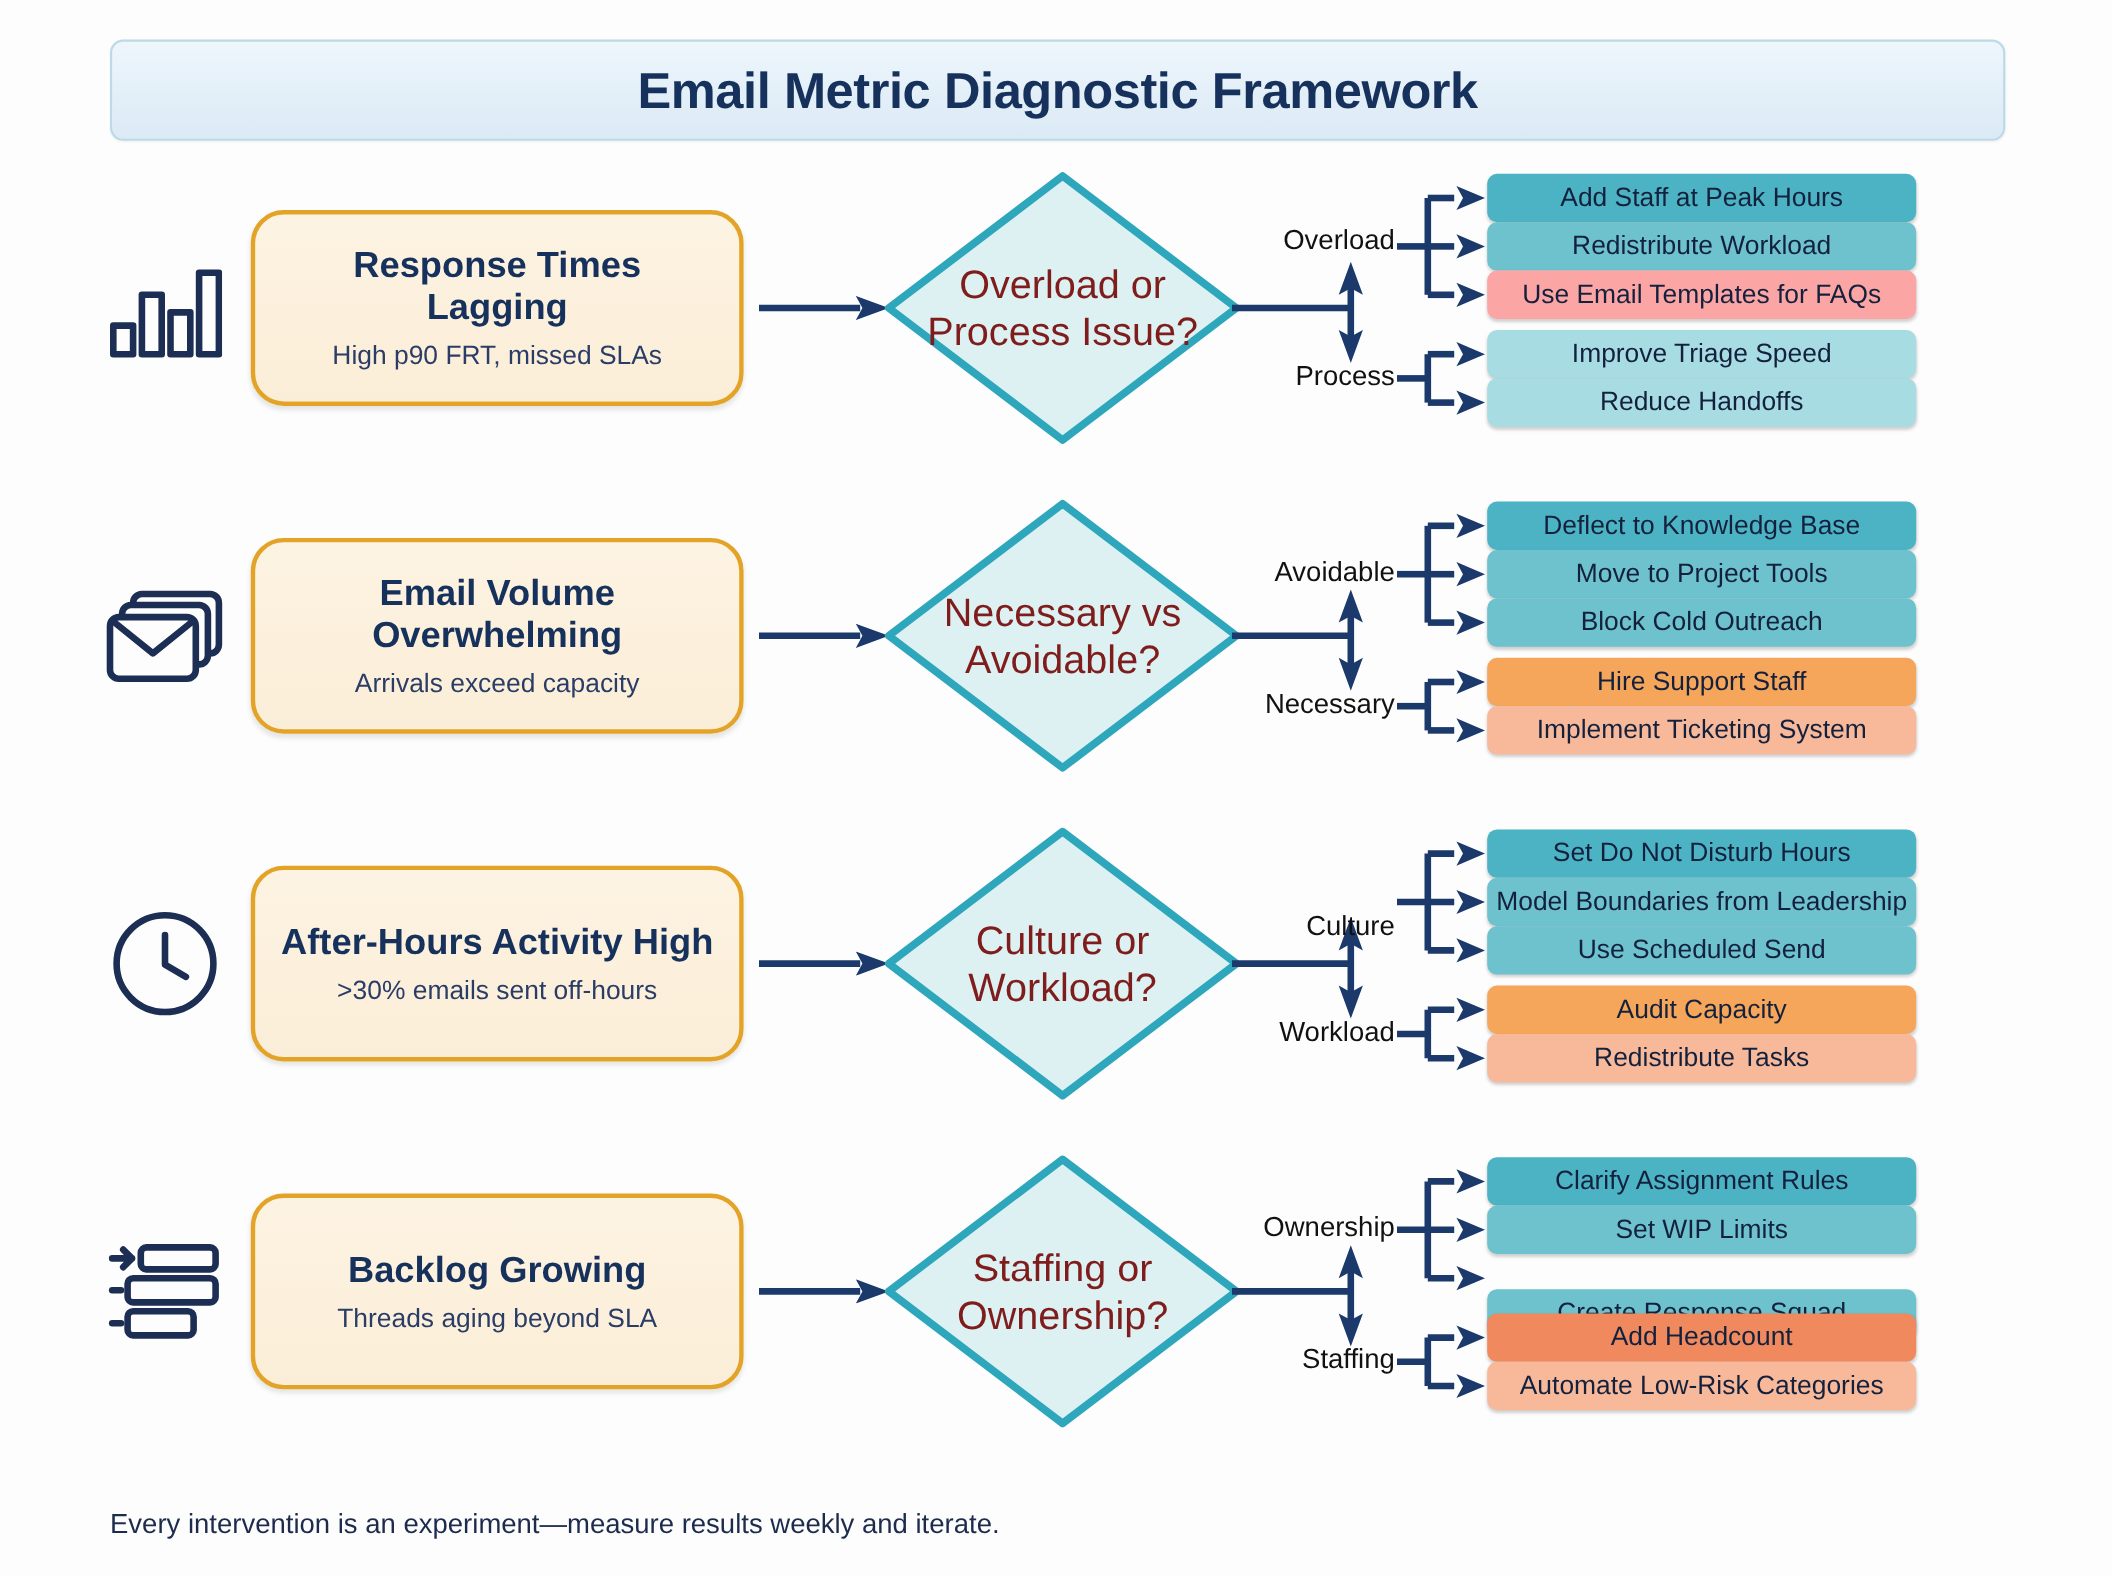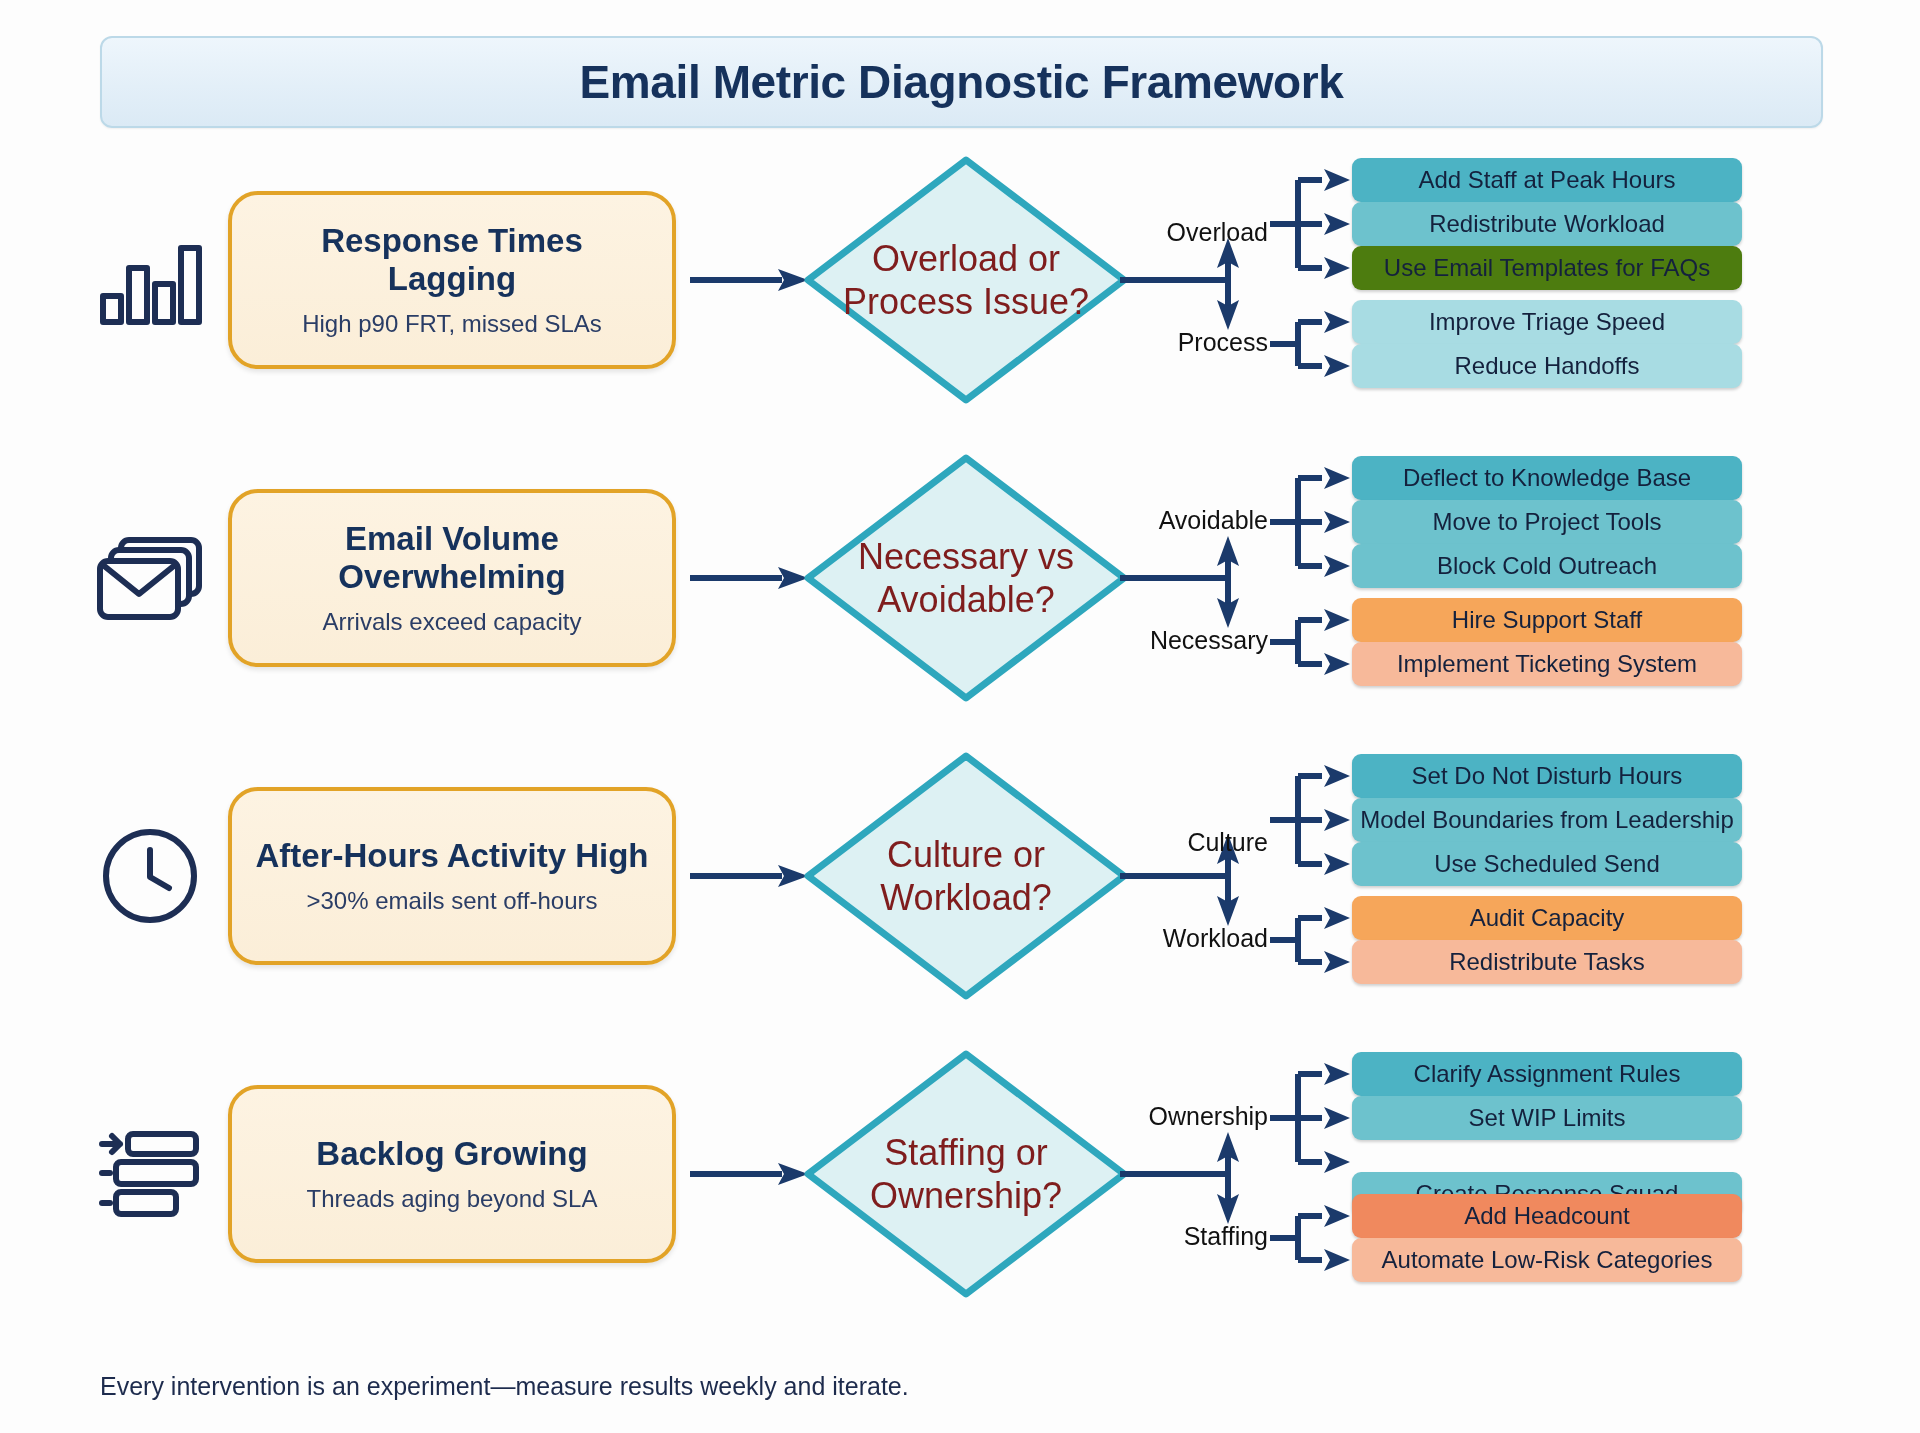--- a/index.html
+++ b/index.html
@@ -200,26 +200,26 @@
 
       <g stroke="#1b3a6b" stroke-width="6" fill="none">
         <path d="M150 194 H178"></path>
         <path d="M178 172 V216"></path>
         <path d="M178 172 H202"></path>
         <path d="M178 216 H202"></path>
       </g>
       <path d="M230 172 L204 161 L210 172 L204 183 Z" fill="#1b3a6b"></path>
       <path d="M230 216 L204 205 L210 216 L204 227 Z" fill="#1b3a6b"></path>
     </svg></div>
-        <div class="branch-label" style="left: 1120px; width: 148px; top: 68px;">Overload</div>
+        <div class="branch-label" style="left: 1120px; width: 148px; top: 54px;">Overload</div>
         <div class="branch-label" style="left: 1120px; width: 148px; top: 178px;">Process</div>
         <div class="actions">
           <div class="action-box" style="top: 8px; background: rgb(76, 179, 196);">Add Staff at Peak Hours</div>
           <div class="action-box" style="top: 52px; background: rgb(109, 194, 205);">Redistribute Workload</div>
-          <div class="action-box" style="top: 96px; background: #4d7c0f; text-align: center;">Use Email Templates for FAQs</div>
+          <div class="action-box" style="top: 96px; background: #fca5a5; text-align: center;">Use Email Templates for FAQs</div>
           <div class="action-box" style="top: 150px; background: rgb(168, 220, 227);">Improve Triage Speed</div>
           <div class="action-box" style="top: 194px; background: rgb(168, 220, 227);">Reduce Handoffs</div>
         </div>
       </div>
       <div class="row row-1">
         <div class="icon-slot">
           <svg width="110" height="92" viewBox="0 0 110 92" fill="none" stroke="#1d2e54" stroke-width="6" stroke-linejoin="round" stroke-linecap="round">
       <rect x="26" y="8" width="78" height="54" rx="8"></rect>
       <rect x="16" y="18" width="78" height="54" rx="8" fill="#fdfdfd"></rect>
       <rect x="5" y="29" width="78" height="56" rx="8" fill="#fdfdfd"></rect>

